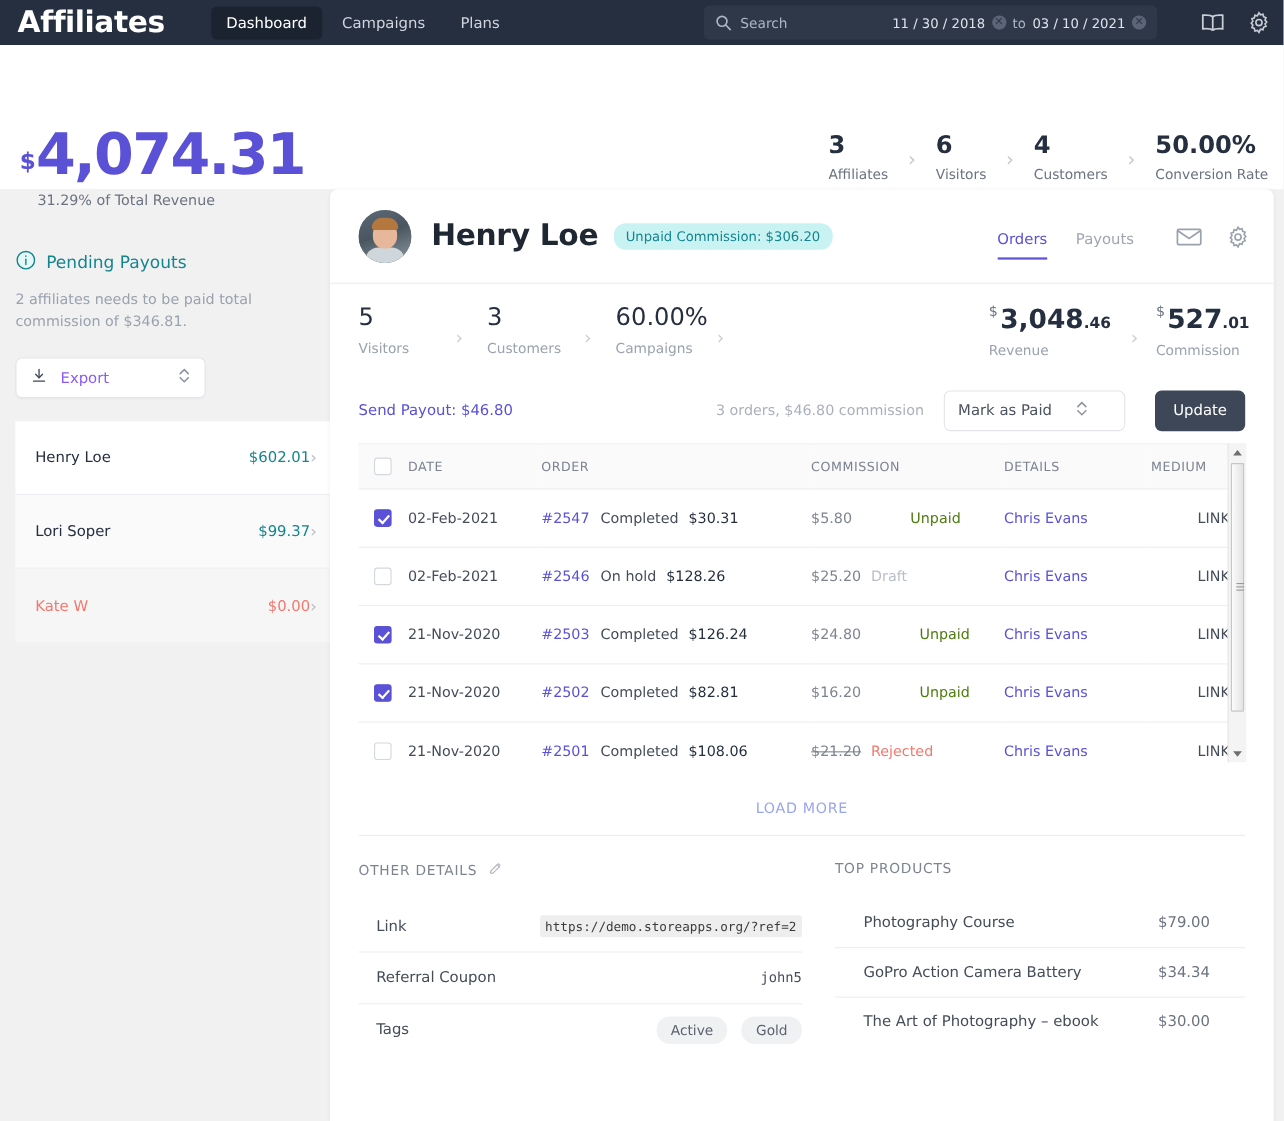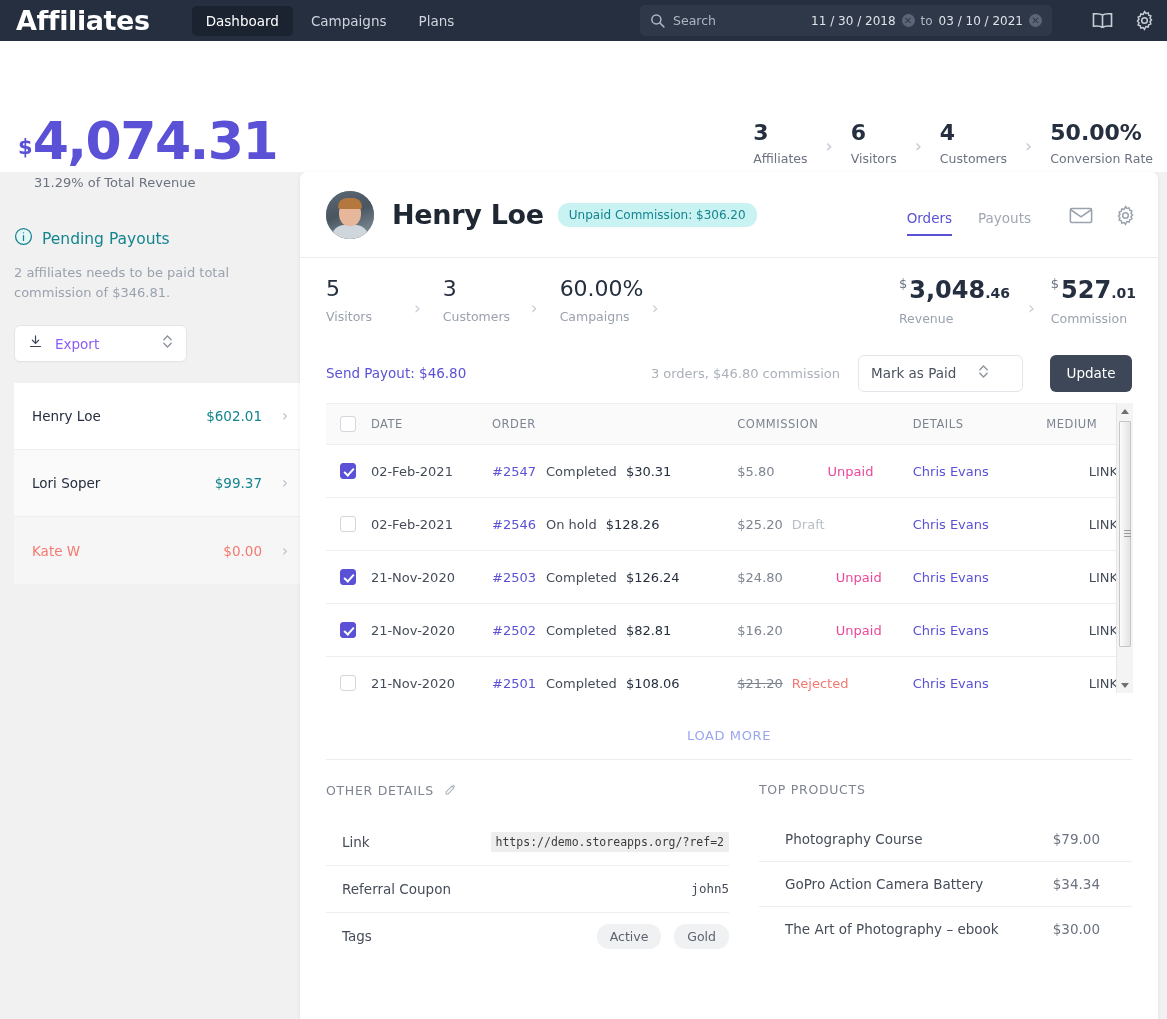--- a/index.html
+++ b/index.html
@@ -77,21 +77,21 @@
   .paylist { margin-top: 21px; width: 286px; }
   .payrow {
     height: 67px; display: flex; align-items: center; padding: 0 12px 0 18px;
     border-bottom: 1px solid #eceef1; cursor: pointer;
   }
   .payrow.r0 { background: #ffffff; }
   .payrow.r1 { background: #fafafb; }
   .payrow.r2 { background: #f6f6f7; border-bottom: none; }
   .pay-name { font-size: 13.5px; color: #252f3f; flex: 1 1 auto; }
   .pay-name.muted { color: #f2796f; }
-  .pay-amt { font-size: 13.5px; color: #14848f; margin-right: 20px; }
+  .pay-amt { font-size: 13.5px; color: #14848f; margin-right: 0; }
   .pay-amt.muted { color: #f2796f; }
   .chev { color: #b6bcc6; font-size: 15px; }
 
   
   .card {
     position: absolute; left: 300px; top: 0; width: 858px; background: #fff;
     border-radius: 7px 7px 0 0; box-shadow: 0 1px 4px rgba(0,0,0,0.07);
     height: 847px; overflow: hidden;
   }
   .card-head { height: 86px; display: flex; align-items: center; padding: 0 22px 0 26px; border-bottom: 1px solid #ecedf0; }
@@ -168,21 +168,21 @@
   .cb.on { background: #5a51d6; border-color: #5a51d6; position: relative; }
   .cb.on::after {
     content: ""; position: absolute; left: 5px; top: 2px; width: 4px; height: 8px;
     border: solid #fff; border-width: 0 2px 2px 0; transform: rotate(42deg);
   }
   .ordno { color: #5a51d6; margin-right: 10px; }
   .ordstat { color: #454c59; margin-right: 9px; }
   .ordamt { color: #252f3f; }
   .commval { color: #7d8490; margin-right: 9px; }
   .commval.strike { text-decoration: line-through; }
-  .st-unpaid { color: #ec4899; padding-left: 44px; }
+  .st-unpaid { color: #4d7c0f; padding-left: 44px; }
   .st-draft { color: #b9bec7; }
   .st-rejected { color: #f2796f; }
   .custlink { color: #5a51d6; }
 
   
   .sbar {
     position: absolute; right: -1px; top: 0; width: 17px; height: 290px;
     background: #f4f4f4; border-left: 1px solid #e6e6e6;
   }
   .sb-arrow { height: 16px; display: flex; align-items: center; justify-content: center; }

